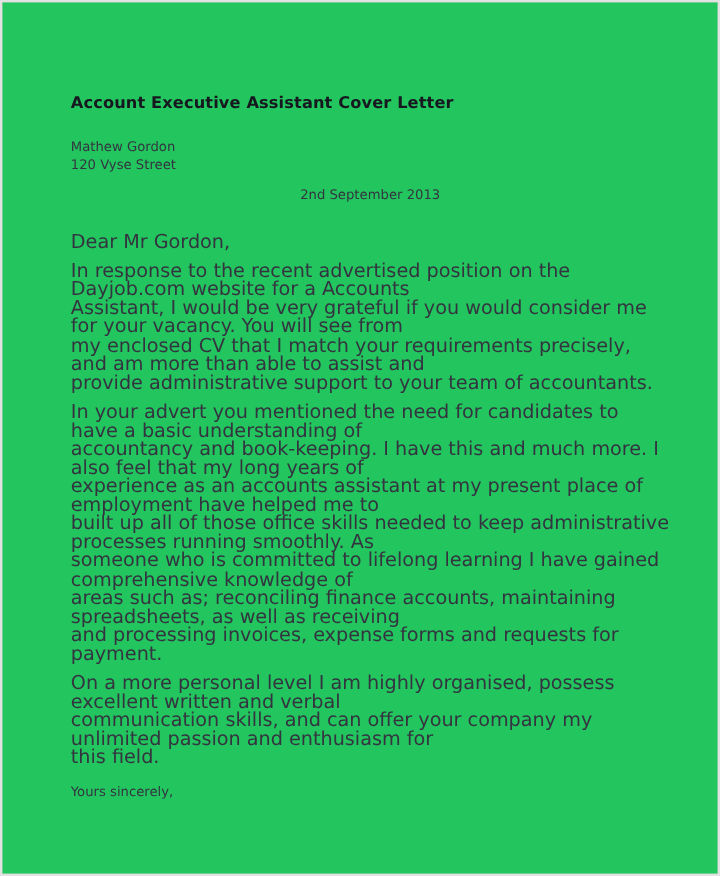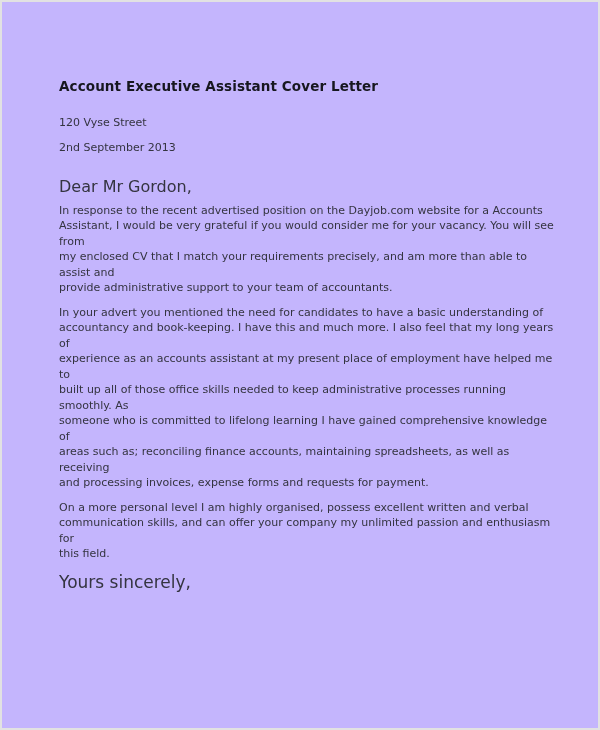--- a/index.html
+++ b/index.html
@@ -5,21 +5,21 @@
   html, body {
     margin: 0;
     padding: 0;
     background: #ffffff;
   }
   .page {
     position: relative;
     width: 600px;
     height: 730px;
     box-sizing: border-box;
-    background: #c4b5fd;
+    background: #22c55e;
     border: 2px solid #e2e2e2;
     overflow: hidden;
     font-family: "DejaVu Sans", "Liberation Sans", sans-serif;
     color: #343440;
   }
   .content {
     box-sizing: border-box;
     padding: 77px 40px 0 57px;
   }
   .doc-title {
@@ -31,47 +31,49 @@
     letter-spacing: 0.1px;
   }
   .addr-line {
     font-size: 11px;
     line-height: 14.8px;
   }
   .date-line {
     font-size: 11px;
     line-height: 15px;
     margin-top: 9px;
+    text-align: center;
   }
   .salutation {
     font-size: 16px;
     line-height: 15px;
     margin-top: 24px;
   }
   .para {
-    font-size: 11px;
+    font-size: 16px;
     line-height: 15.5px;
     margin: 9px 0 0 0;
     white-space: pre-line;
   }
   .closing {
-    font-size: 17px;
+    font-size: 11px;
     line-height: 15px;
     margin-top: 13px;
   }
 </style>
 </head>
 <body>
 
 <div class="page">
   <div class="content">
 
     <div class="doc-title">Account Executive Assistant Cover Letter</div>
 
     <div class="address-block">
+      <div class="addr-line">Mathew Gordon</div>
       <div class="addr-line">120 Vyse Street</div>
     </div>
 
     <div class="date-line">2nd September 2013</div>
 
     <div class="salutation">Dear Mr Gordon,</div>
 
     <div class="para">In response to the recent advertised position on the Dayjob.com website for a Accounts
 Assistant, I would be very grateful if you would consider me for your vacancy. You will see from
 my enclosed CV that I match your requirements precisely, and am more than able to assist and

